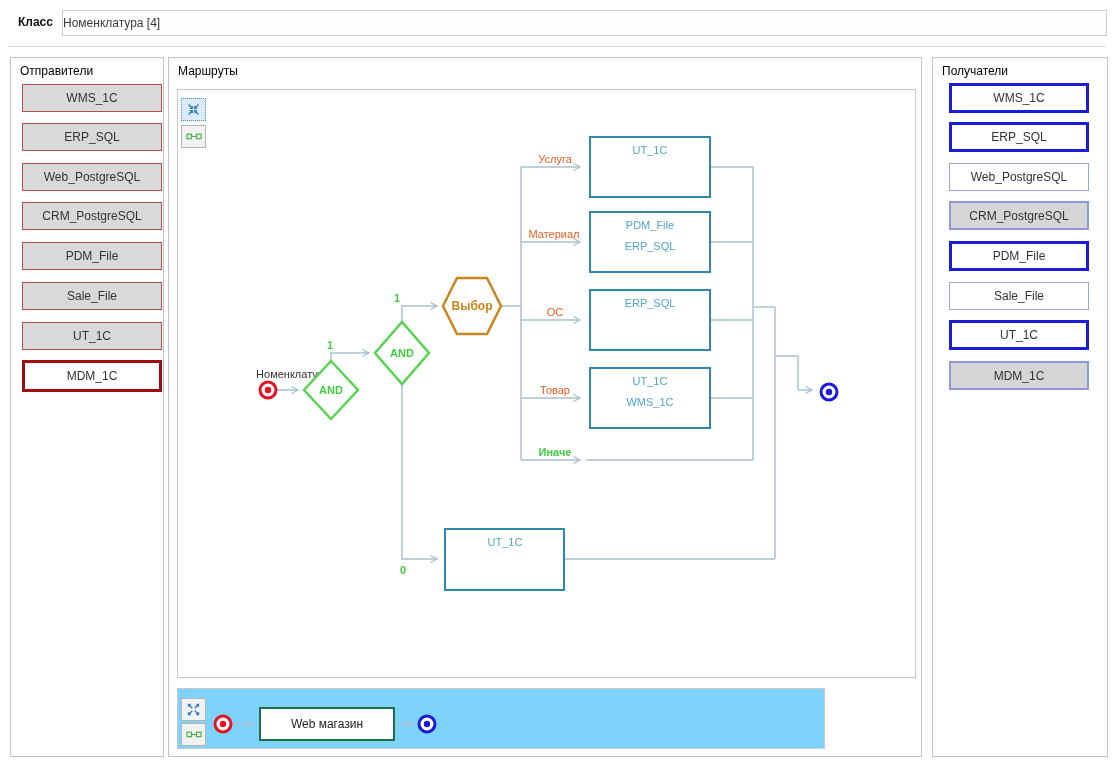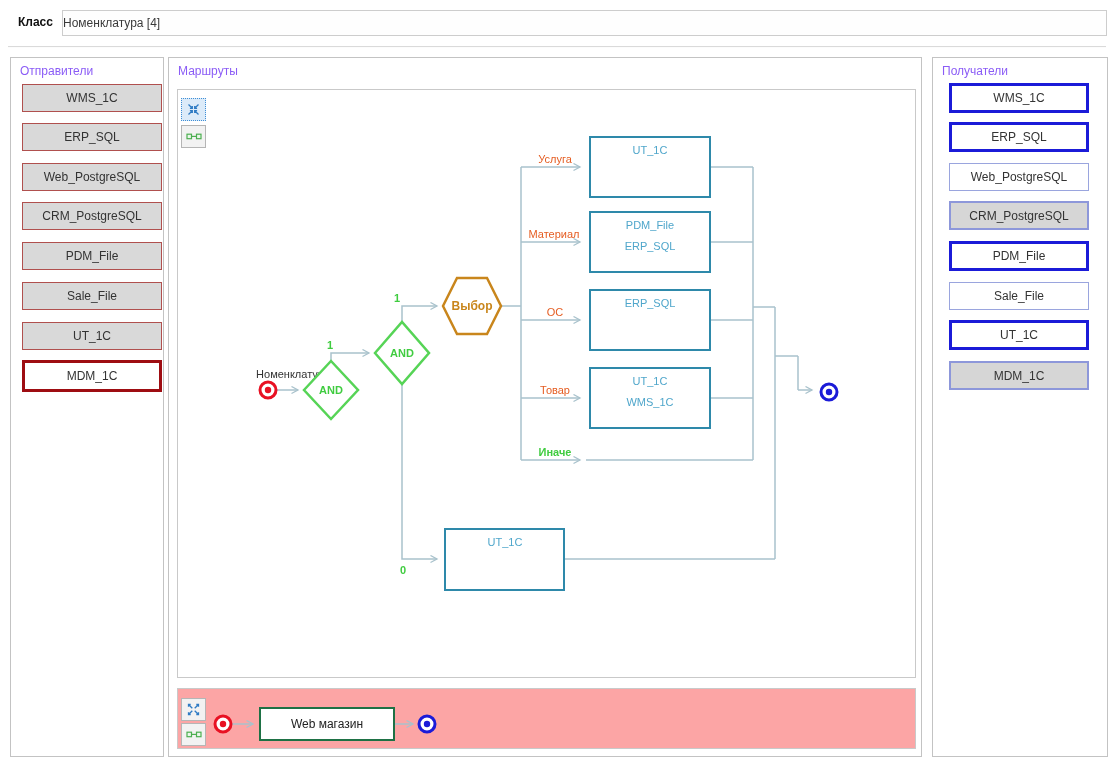--- a/index.html
+++ b/index.html
@@ -9,33 +9,33 @@
   .class-label{position:absolute;left:18px;top:15px;font-weight:bold;color:#111;}
   .class-field{position:absolute;left:62px;top:10px;width:1045px;height:26px;box-sizing:border-box;
                border:1px solid #cdcdcd;background:#fefefe;line-height:24px;padding-left:0;color:#3a3a3a;}
   .top-divider{position:absolute;left:8px;top:46px;width:1098px;height:0;
                border-top:1px solid #dadada;border-bottom:1px solid #fcfcfc;}
   
   .panel{position:absolute;top:57px;height:700px;box-sizing:border-box;border:1px solid #c3c3c3;background:#fff;}
   .panel-senders{left:10px;width:154px;}
   .panel-routes{left:168px;width:754px;}
   .panel-recipients{left:932px;width:176px;}
-  .panel-title{position:absolute;left:9px;top:6px;color:#8b5cf6;white-space:nowrap;}
+  .panel-title{position:absolute;left:9px;top:6px;color:#000000;white-space:nowrap;}
   .pitem{position:absolute;box-sizing:border-box;display:flex;align-items:center;justify-content:center;
          color:#333;cursor:default;white-space:nowrap;}
   .panel-senders .pitem{left:11px;width:140px;height:28px;background:#d9d9d9;border:1px solid #b0504e;}
   .panel-senders .pitem.selected{background:#fff;border:3px solid #9e0d12;height:32px;}
   .panel-recipients .pitem{left:16px;width:140px;height:28px;background:#fff;border:1px solid #9aa5de;}
   .panel-recipients .pitem.active{border:3px solid #1b1bd8;height:30px;}
   .panel-recipients .pitem.disabled{background:#d6d6d6;border:2px solid #8d97da;height:29px;}
   
   .canvas{position:absolute;left:8px;top:31px;width:739px;height:589px;box-sizing:border-box;
           border:1px solid #c9c9c9;background:#fff;}
-  .strip{position:absolute;left:8px;top:630px;width:739px;height:61px;box-sizing:border-box;
-         border:1px solid #c9c9c9;background:#fca5a5;}
+  .strip{position:absolute;left:8px;top:630px;width:648px;height:61px;box-sizing:border-box;
+         border:1px solid #c9c9c9;background:#7dd3fc;}
   .tool-btn{position:absolute;width:25px;height:23px;box-sizing:border-box;display:flex;align-items:center;
             justify-content:center;background:#f2f2f2;border:1px solid #b5b5b5;}
   .tool-btn.focused{background:#dcebf9;border:1px dotted #3f8fd6;}
   
   svg{display:block;}
   .edge{stroke:#a9c2cc;stroke-width:1.5;fill:none;}
   .gw{fill:#fff;stroke:#56d456;stroke-width:2.5;}
   .hex{fill:#fff;stroke:#c9861c;stroke-width:2.5;}
   .tbox{fill:#fff;stroke:#2e89aa;stroke-width:2;}
   .sbox{fill:#fff;stroke:#1e7145;stroke-width:2;}

